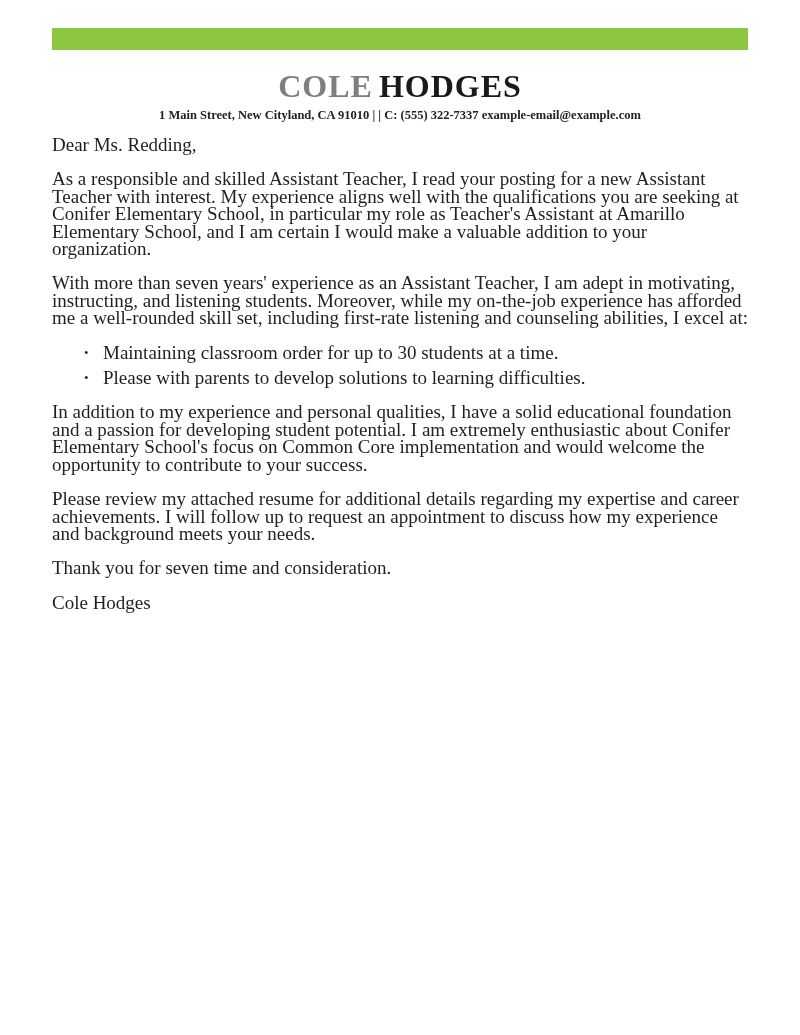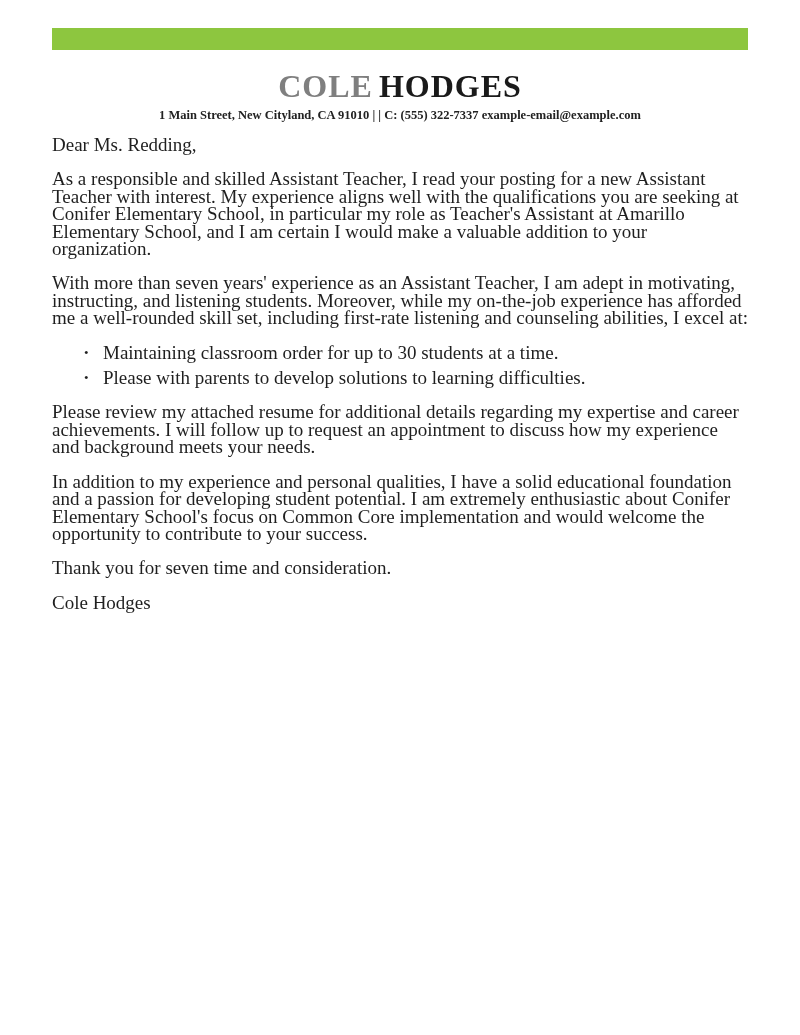--- a/index.html
+++ b/index.html
@@ -100,23 +100,23 @@
 
     <p>As a responsible and skilled Assistant Teacher, I read your posting for a new Assistant Teacher with interest. My experience aligns well with the qualifications you are seeking at Conifer Elementary School, in particular my role as Teacher's Assistant at Amarillo Elementary School, and I am certain I would make a valuable addition to your organization.</p>
 
     <p>With more than seven years' experience as an Assistant Teacher, I am adept in motivating, instructing, and listening students. Moreover, while my on-the-job experience has afforded me a well-rounded skill set, including first-rate listening and counseling abilities, I excel at:</p>
 
     <ul class="bullet-list">
       <li>Maintaining classroom order for up to 30 students at a time.</li>
       <li>Please with parents to develop solutions to learning difficulties.</li>
     </ul>
 
+    <p>In addition to my experience and personal qualities, I have a solid educational foundation and a passion for developing student potential. I am extremely enthusiastic about Conifer Elementary School's focus on Common Core implementation and would welcome the opportunity to contribute to your success.</p>
+
     <p>Please review my attached resume for additional details regarding my expertise and career achievements. I will follow up to request an appointment to discuss how my experience and background meets your needs.</p>
-
-    <p>In addition to my experience and personal qualities, I have a solid educational foundation and a passion for developing student potential. I am extremely enthusiastic about Conifer Elementary School's focus on Common Core implementation and would welcome the opportunity to contribute to your success.</p>
 
     <p>Thank you for seven time and consideration.</p>
 
 
     <p class="signature">Cole Hodges</p>
   </div>
 
 </div>
 
 </body></html>

